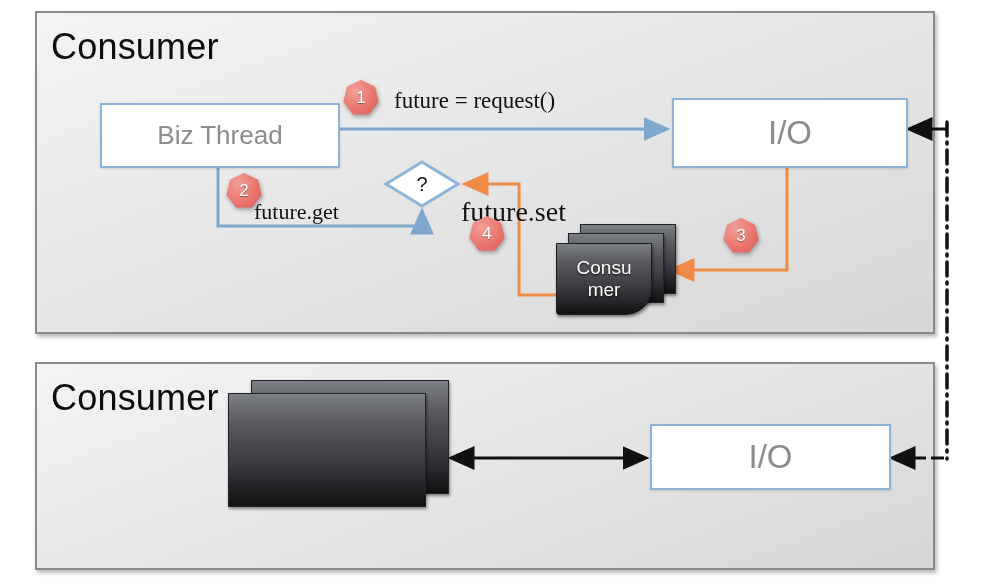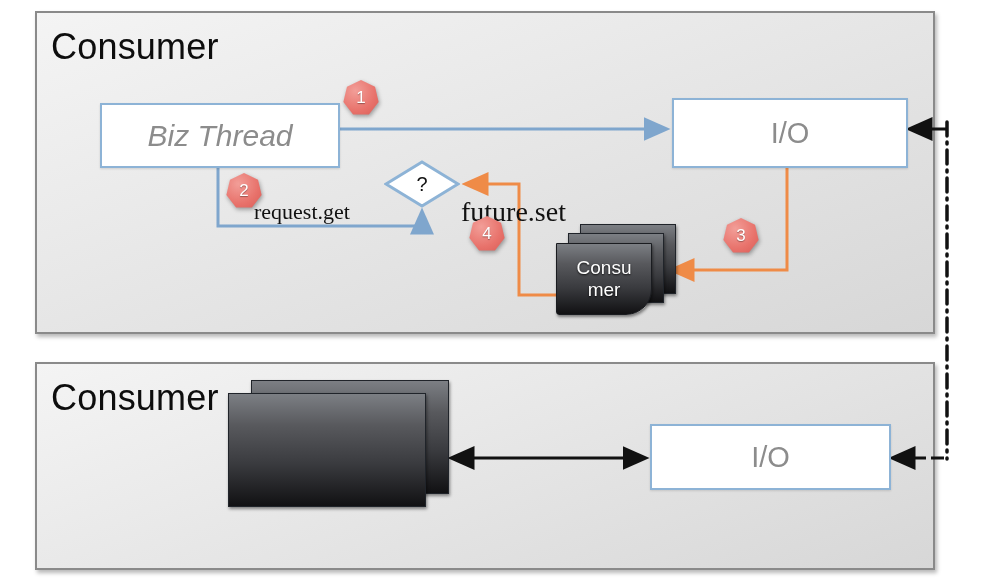--- a/index.html
+++ b/index.html
@@ -14,22 +14,22 @@
          box-shadow:2px 3px 4px rgba(0,0,0,.28);}
   #consumer-panel{left:35px;top:11px;width:896px;height:319px;}
   #provider-panel{left:35px;top:362px;width:896px;height:204px;}
 
   .panel-title{position:absolute;left:14px;top:11px;font-size:36px;color:#0d0d0d;
                letter-spacing:.2px;line-height:46px;white-space:nowrap;}
 
   
   .wbox{position:absolute;background:#ffffff;border:2px solid #8db3d6;
         display:flex;align-items:center;justify-content:center;
-        color:#8c8c8c;font-size:29px;box-shadow:0 1px 2px rgba(0,0,0,.12);}
-  #biz-thread-box{left:100px;top:103px;width:236px;height:61px;font-size:30px;font-style:italic;}
+        color:#8c8c8c;font-size:33px;box-shadow:0 1px 2px rgba(0,0,0,.12);}
+  #biz-thread-box{left:100px;top:103px;width:236px;height:61px;font-size:26px;}
   #io-consumer-box{left:672px;top:98px;width:232px;height:66px;}
   #io-provider-box{left:650px;top:424px;width:237px;height:62px;}
 
   
   #decision-diamond{position:absolute;left:384px;top:160px;width:76px;height:48px;}
   #decision-diamond .dshape{position:absolute;left:0;top:0;width:100%;height:100%;}
   #decision-diamond .dlabel{position:absolute;left:0;top:0;width:100%;height:100%;
       display:flex;align-items:center;justify-content:center;font-size:20px;color:#111;}
 
   
@@ -133,21 +133,22 @@
     <span>I/O</span>
   </div>
 
   <div id="decision-diamond">
     <svg class="dshape" viewBox="0 0 76 48">
       <polygon points="38,2 74,24 38,46 2,24" fill="#ffffff" stroke="#8db3d6" stroke-width="3"></polygon>
     </svg>
     <div class="dlabel">?</div>
   </div>
 
-  <div class="lbl" id="lbl-future-get">request.get</div>
+  <div class="lbl" id="lbl-future-request">future = request()</div>
+  <div class="lbl" id="lbl-future-get">future.get</div>
   <div class="lbl" id="lbl-future-set">future.set</div>
 
   <div class="badge" id="badge-1">
     <span class="poly"></span>
     <span class="num">1</span>
   </div>
   <div class="badge" id="badge-2">
     <span class="poly"></span>
     <span class="num">2</span>
   </div>

